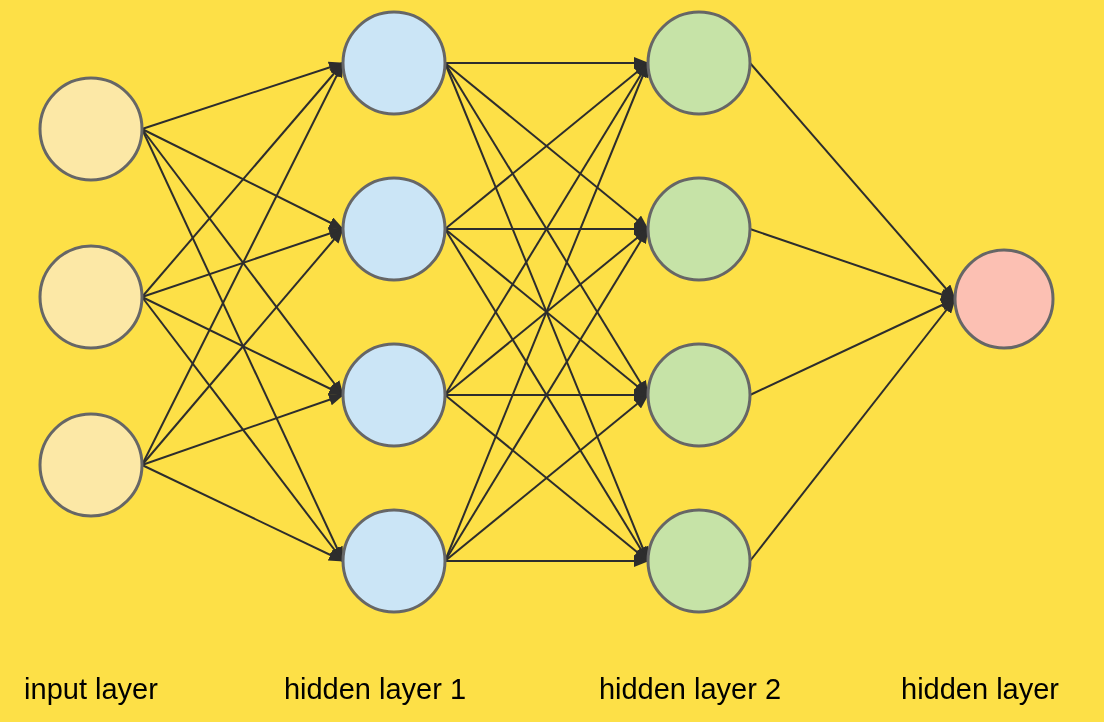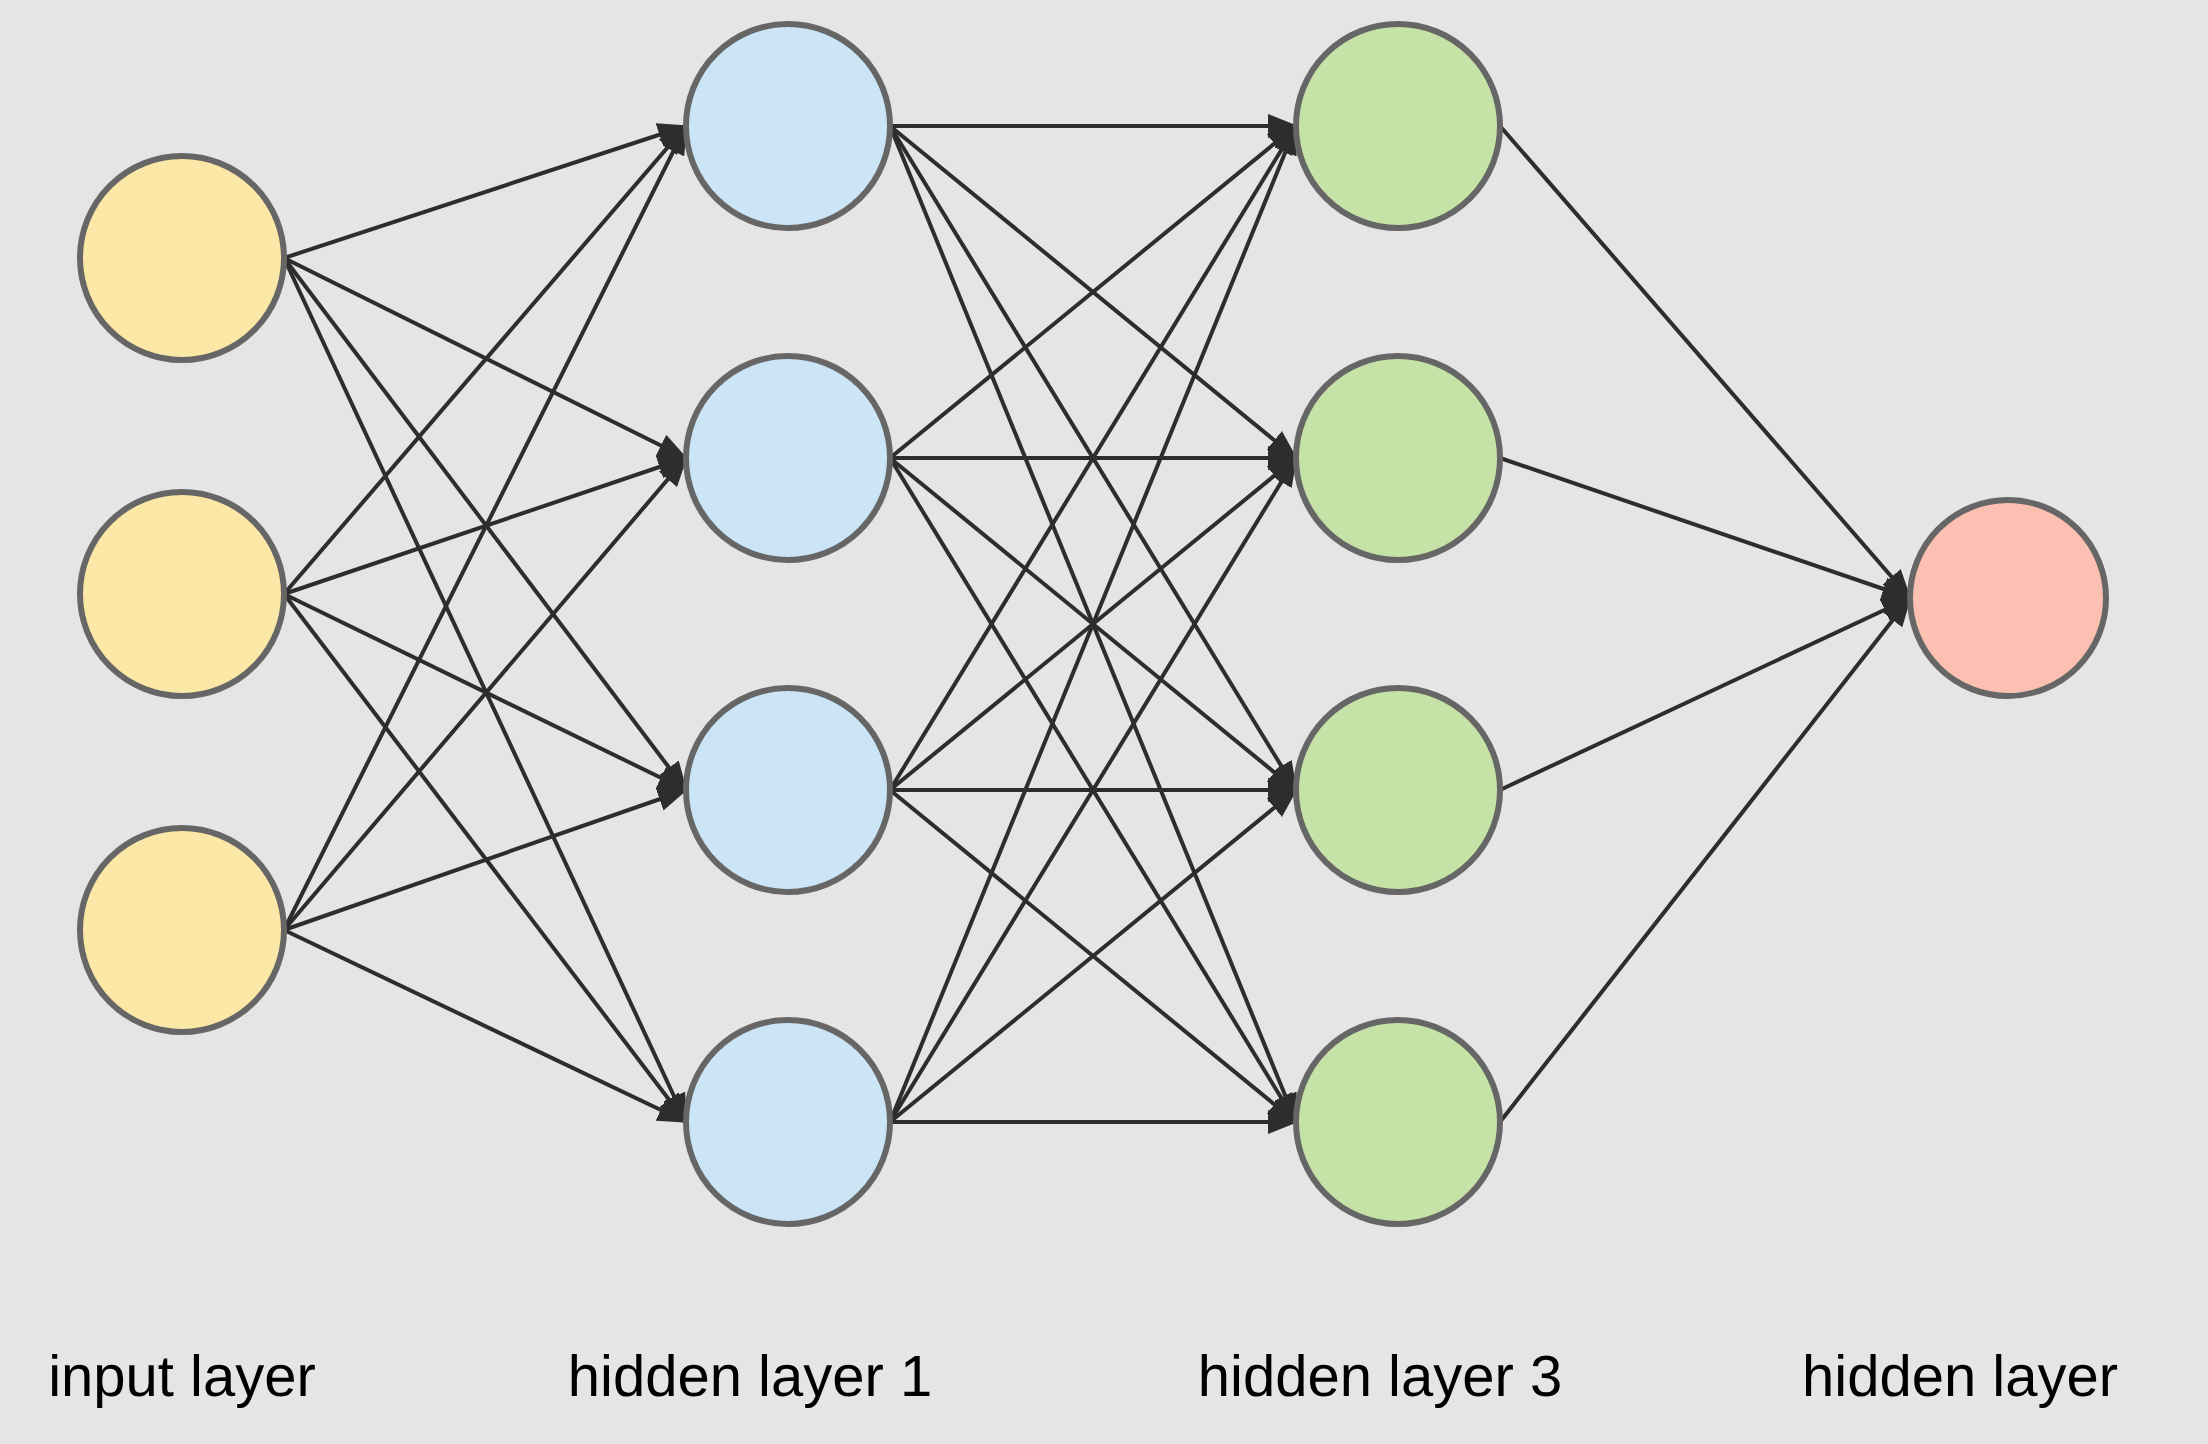--- a/index.html
+++ b/index.html
@@ -4,21 +4,21 @@
 <style>
   html, body {
     margin: 0;
     padding: 0;
     background: #ffffff;
   }
   #canvas {
     position: relative;
     width: 1104px;
     height: 722px;
-    background: #e5e5e5;
+    background: #fde047;
     overflow: hidden;
     font-family: "Liberation Sans", sans-serif;
   }
   #net-svg {
     position: absolute;
     left: 0;
     top: 0;
   }
   .layer-label {
     position: absolute;
@@ -85,15 +85,15 @@
         <circle cx="394" cy="561" r="51" fill="#CBE5F6" stroke="#666666" stroke-width="3"></circle>
         <circle cx="699" cy="63" r="51" fill="#C6E3A7" stroke="#666666" stroke-width="3"></circle>
         <circle cx="699" cy="229" r="51" fill="#C6E3A7" stroke="#666666" stroke-width="3"></circle>
         <circle cx="699" cy="395" r="51" fill="#C6E3A7" stroke="#666666" stroke-width="3"></circle>
         <circle cx="699" cy="561" r="51" fill="#C6E3A7" stroke="#666666" stroke-width="3"></circle>
         <circle cx="1004" cy="299" r="49" fill="#FCC0B3" stroke="#666666" stroke-width="3"></circle>
       </g>
     </svg>
   <div class="layer-label" style="left: 91px; color: rgb(0, 0, 0);">input layer</div>
   <div class="layer-label" style="left: 375px; color: rgb(0, 0, 0);">hidden layer 1</div>
-  <div class="layer-label" style="left: 690px; color: rgb(0, 0, 0);">hidden layer 3</div>
+  <div class="layer-label" style="left: 690px; color: rgb(0, 0, 0);">hidden layer 2</div>
   <div class="layer-label" style="left: 980px; color: rgb(0, 0, 0);">hidden layer</div>
 </div>
 
 </body></html>

